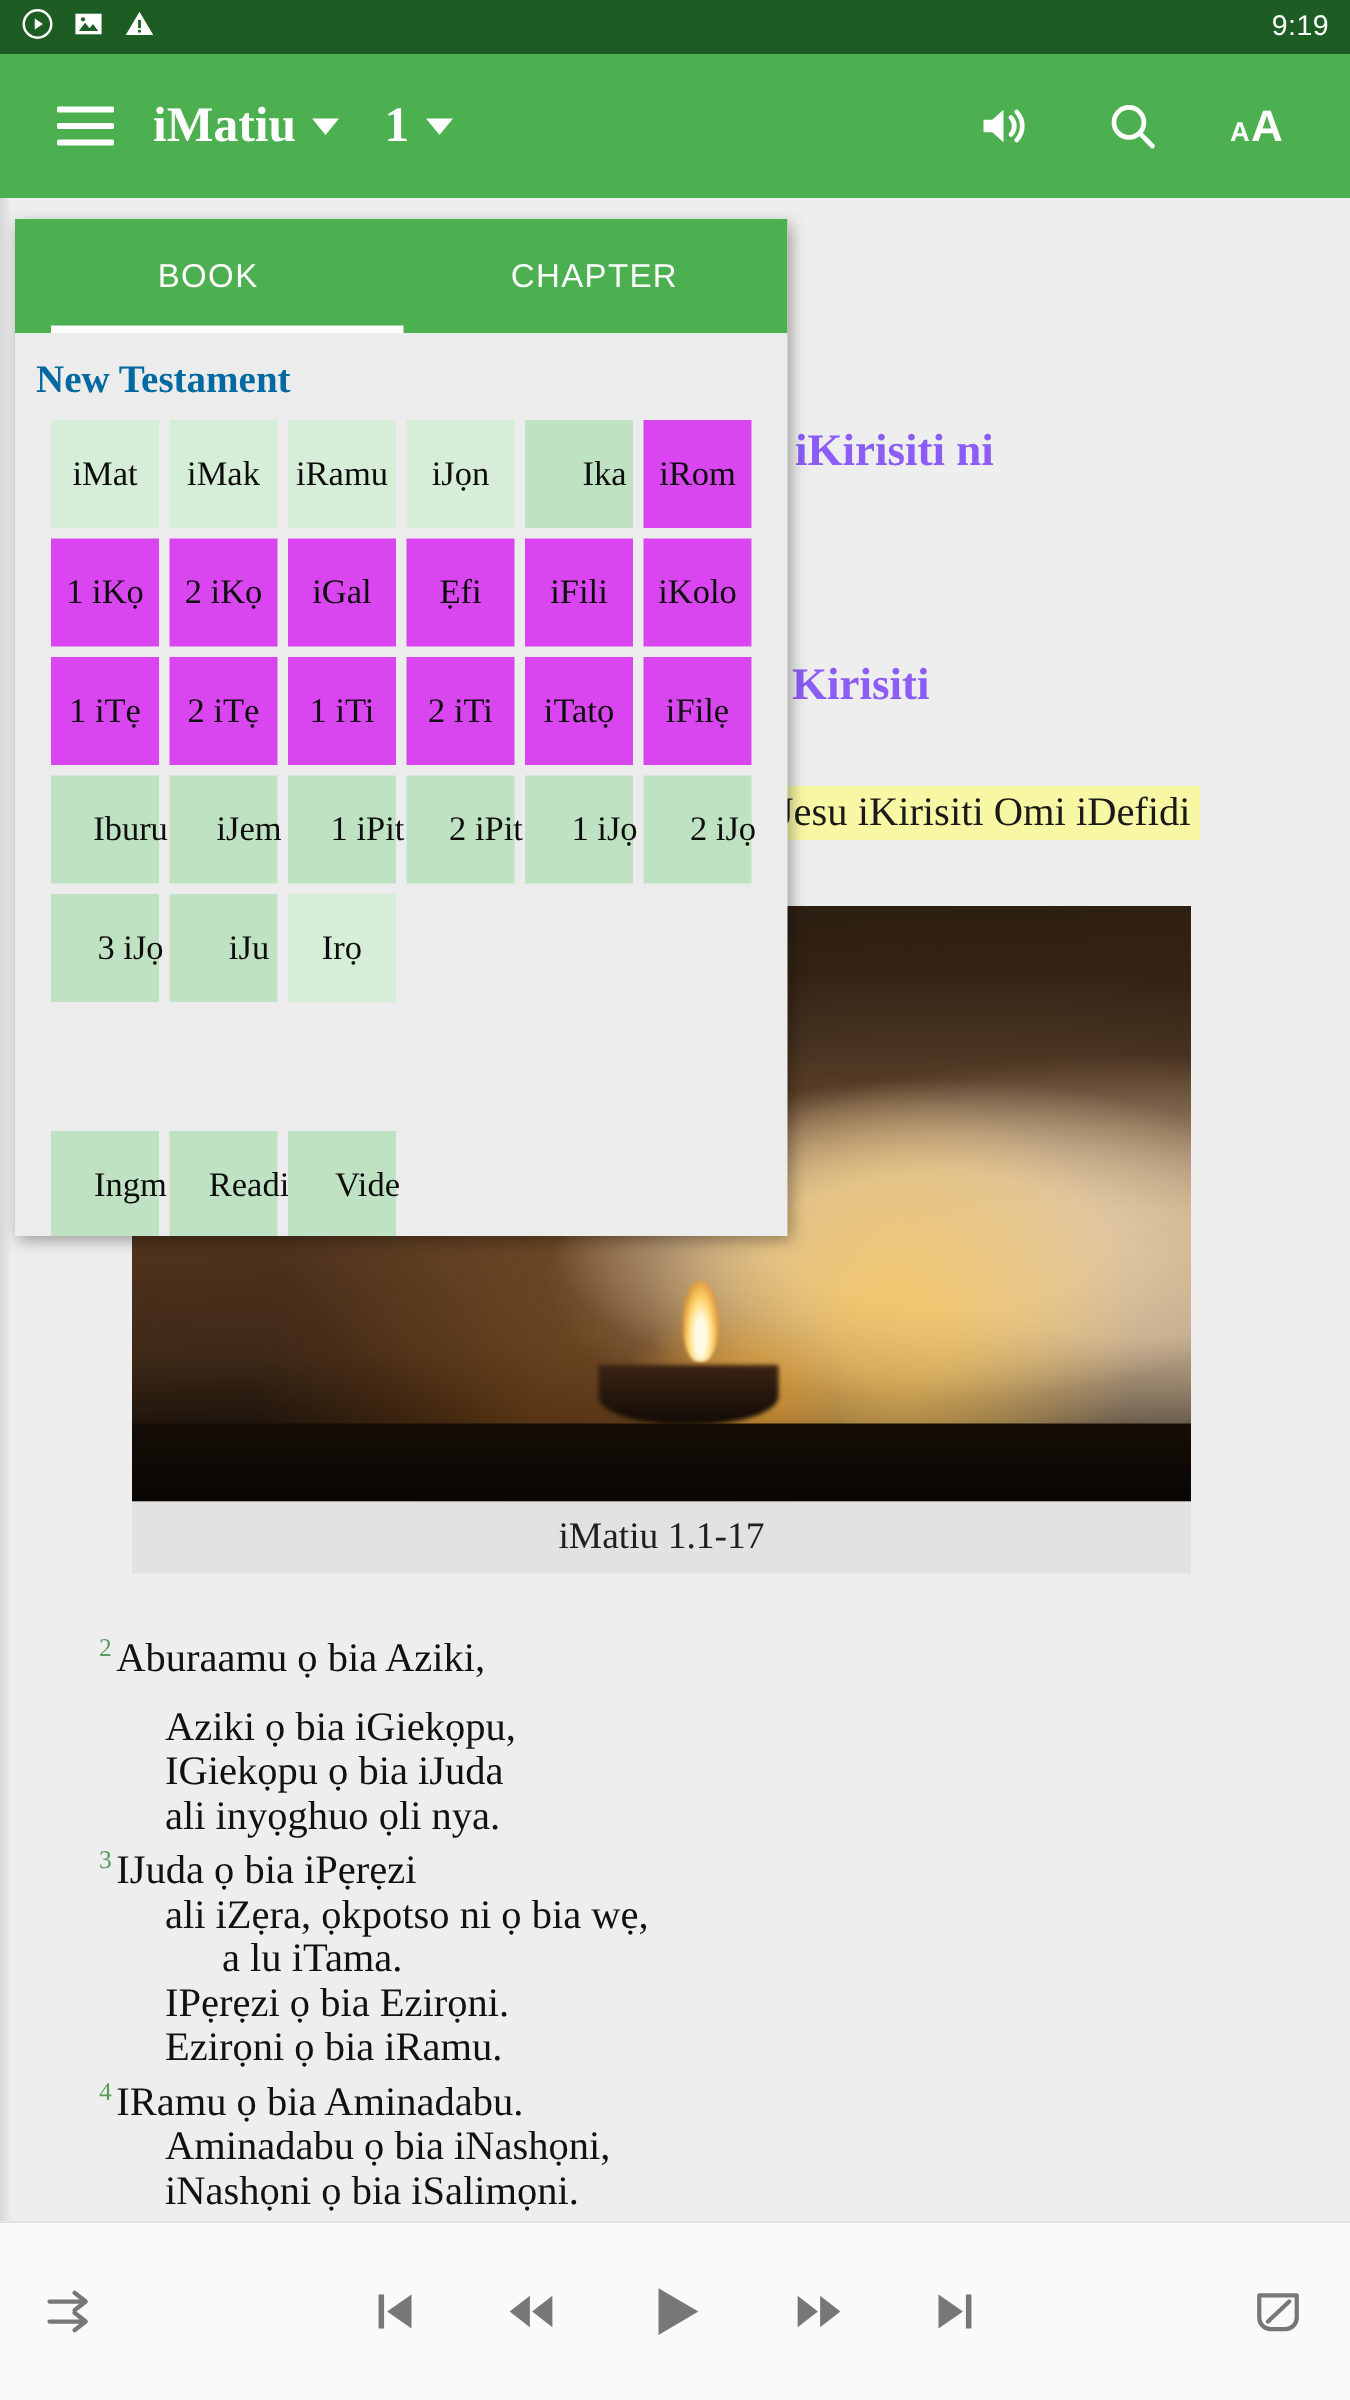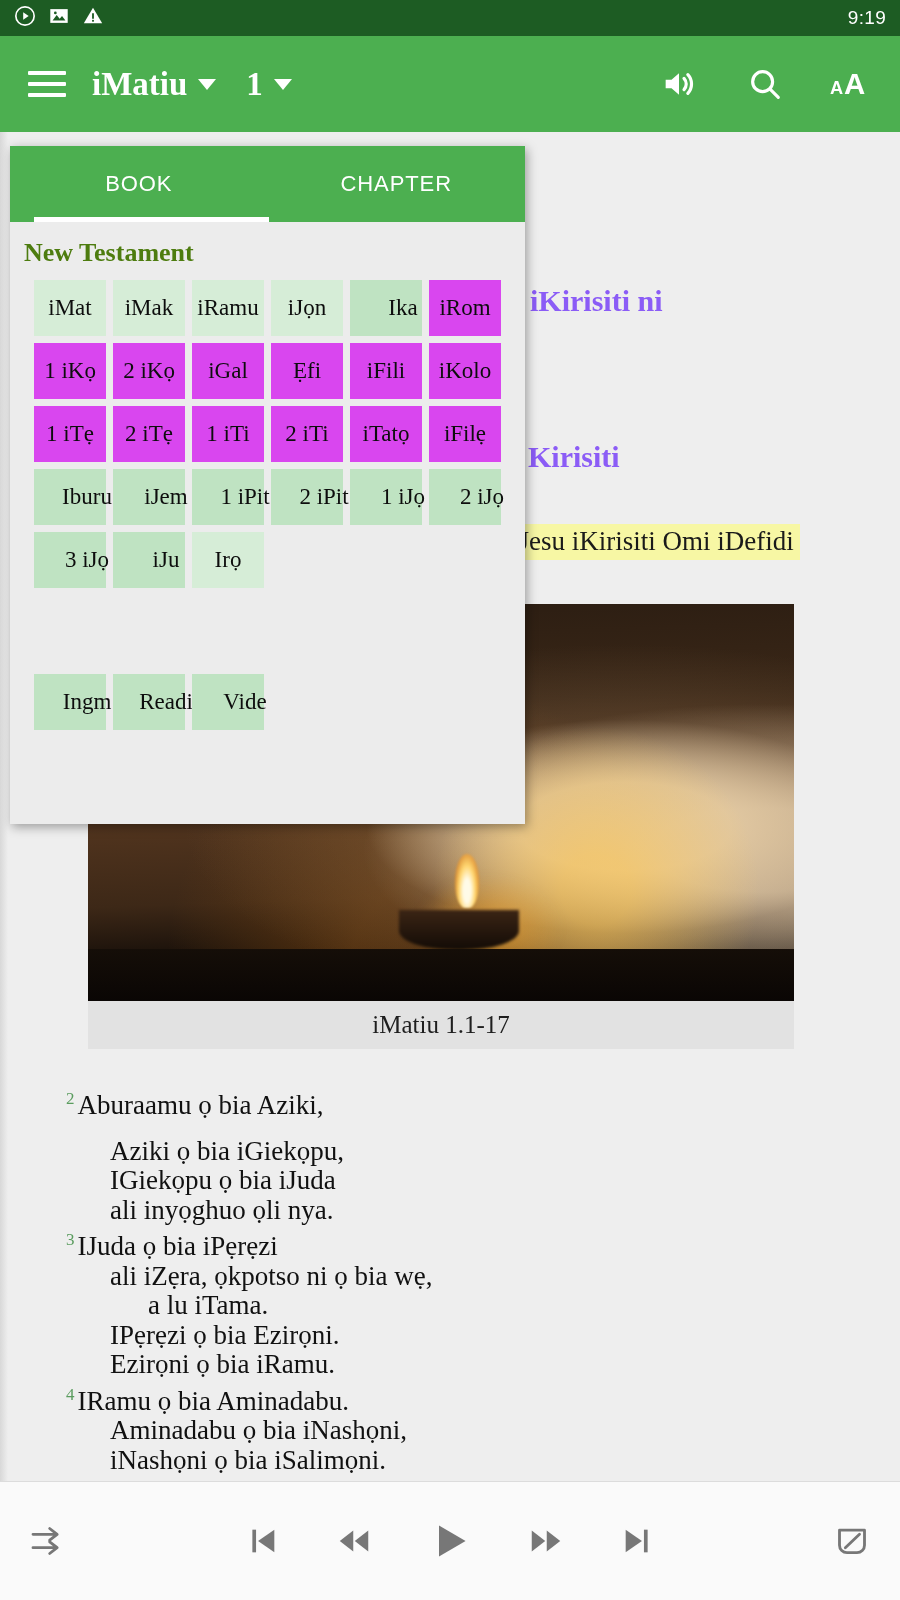--- a/index.html
+++ b/index.html
@@ -19,21 +19,21 @@
   .status-icons{display:flex;align-items:center;gap:12px;}
   .status-clock{
     margin-left:auto;color:#ffffff;font-size:19px;
     font-family:"Liberation Sans", sans-serif;letter-spacing:.3px;
   }
 
   
   .appbar{
     position:absolute;left:0;top:36px;width:900px;height:96px;
     background:#4caf50;display:flex;align-items:center;
-    padding:0 28px;box-sizing:border-box;
+    padding:0 38px;box-sizing:border-box;
   }
   .ab-left{display:flex;align-items:center;}
   .hamburger{width:38px;height:26px;display:flex;flex-direction:column;
     justify-content:space-between;margin-right:26px;cursor:pointer;}
   .hamburger i{display:block;height:4px;background:#fff;border-radius:1px;}
   .book-sel,.chap-sel{
     display:flex;align-items:center;color:#fff;font-size:33px;
     font-family:"Liberation Serif", serif;font-weight:700;cursor:pointer;
   }
   .chap-sel{margin-left:30px;}
@@ -122,29 +122,29 @@
   }
   .ptab{
     flex:1;display:flex;align-items:center;justify-content:center;
     color:#fff;font-size:22px;letter-spacing:.9px;
     font-family:"Liberation Sans", sans-serif;cursor:pointer;
   }
   .tab-underline{
     position:absolute;left:24px;bottom:0;width:235px;height:5px;background:#fff;
   }
   .panel-title{
-    font-size:26px;font-weight:700;color:#4d7c0f;padding:16px 0 12px 14px;
+    font-size:26px;font-weight:700;color:#0369a1;padding:16px 0 12px 14px;
     font-family:"Liberation Serif", serif;
   }
   .grid{
     display:grid;grid-template-columns:repeat(6,72px);
     gap:7px;padding:0 0 0 24px;box-sizing:border-box;
   }
   .tile{
-    height:56px;display:flex;align-items:center;justify-content:center;
+    height:72px;display:flex;align-items:center;justify-content:center;
     font-size:23px;color:#0d0d0d;cursor:pointer;
     font-family:"Liberation Serif", serif;white-space:nowrap;
   }
   .tile.lite{background:#d6edd7;}
   .tile.mid{background:#bfe3c2;padding-left:34px;}
   .tile.dark{background:#d946ef;}
   .grid-gap{height:72px;}
   .grid2{
     display:grid;grid-template-columns:repeat(6,72px);
     gap:7px;padding:0 0 0 24px;margin-top:14px;box-sizing:border-box;

